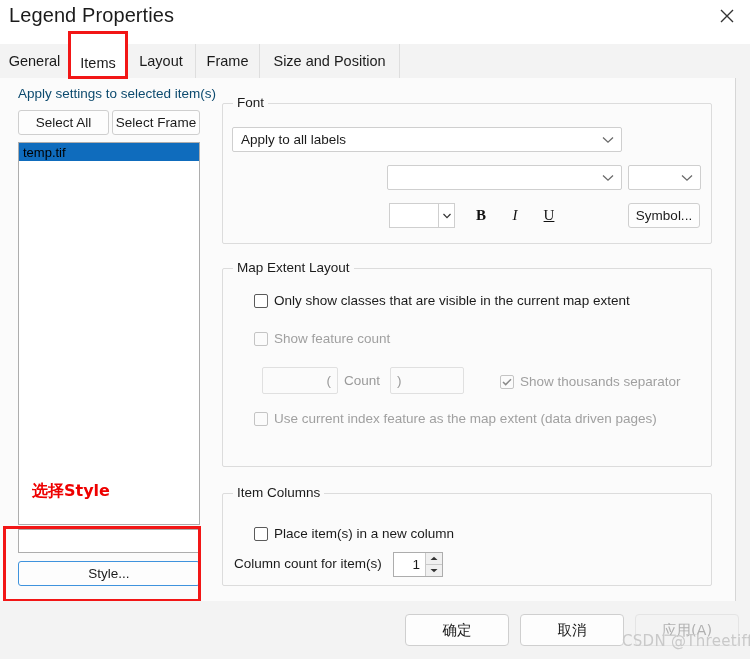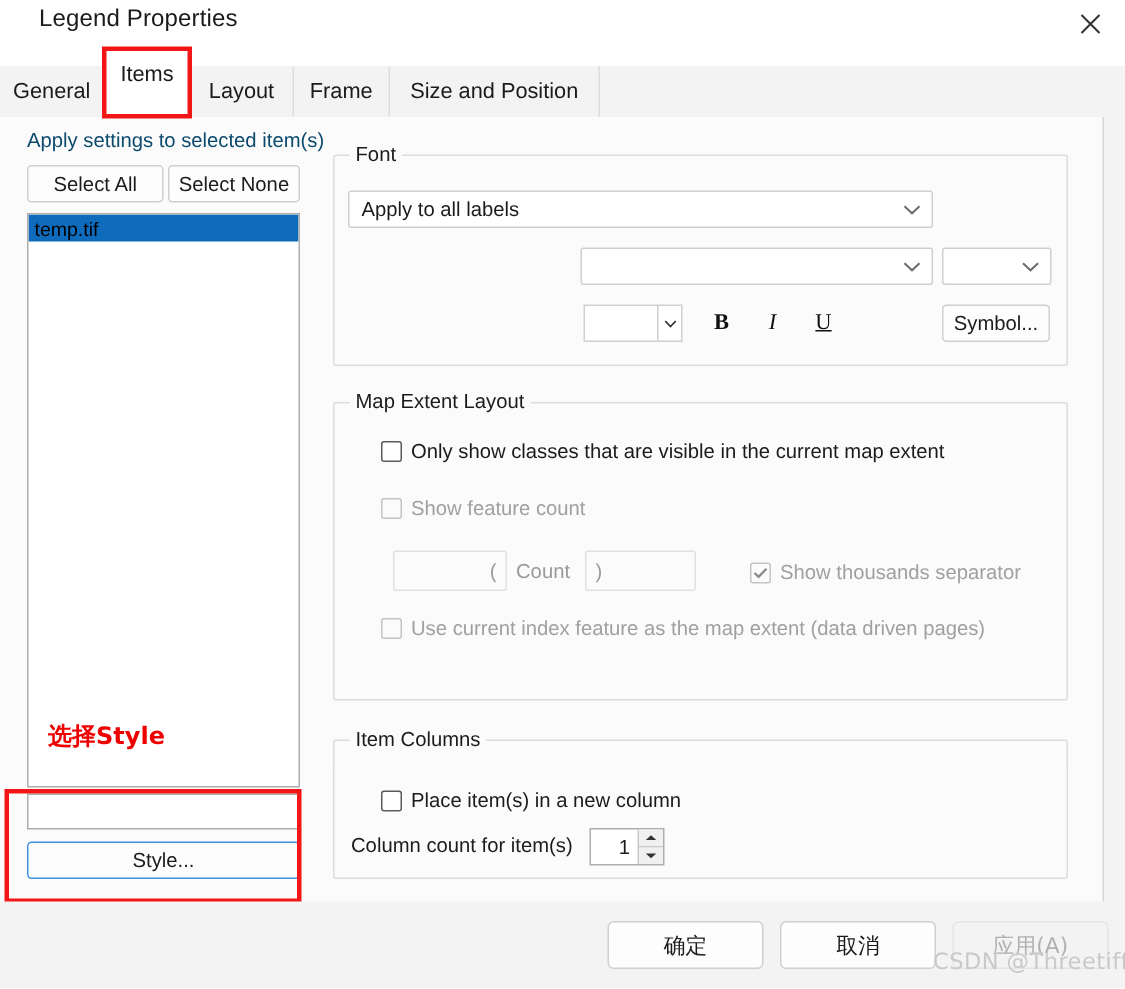--- a/index.html
+++ b/index.html
@@ -15,22 +15,22 @@
     width: 750px; height: 659px;
     background: #ffffff;
   }
 
   
   #titlebar {
     position: absolute; left: 0; top: 0; width: 750px; height: 31px;
     background: #ffffff;
   }
   #title-text {
-    position: absolute; left: 26px; top: 4px;
-    font-size: 16px; color: #1b1b1b; letter-spacing: .1px;
+    position: absolute; left: 9px; top: 4px;
+    font-size: 20px; color: #1b1b1b; letter-spacing: .1px;
   }
   #close-btn {
     position: absolute; right: 0; top: 0; width: 46px; height: 31px;
     display: flex; align-items: center; justify-content: center;
     cursor: pointer;
   }
   #close-btn svg { display: block; }
 
   
   #tabstrip {
@@ -43,21 +43,21 @@
     display: flex; align-items: center; justify-content: center;
     font-size: 14.5px; color: #1b1b1b;
     background: #f3f3f3;
     border-right: 1px solid #dedede;
     cursor: pointer; white-space: nowrap;
   }
   .tab.active {
     background: #ffffff;
     border-bottom: 1px solid #ffffff;
     top: -8px; height: 43px;
-    align-items: flex-end; padding-bottom: 20px;
+    align-items: flex-end; padding-bottom: 7px;
   }
   #tab-0 { left: 0px;   width: 70px; }
   #tab-1 { left: 70px;  width: 57px; }
   #tab-2 { left: 127px; width: 69px; text-align: right; }
   #tab-3 { left: 196px; width: 64px; }
   #tab-4 { left: 260px; width: 140px; }
   #tabstrip-filler {
     position: absolute; left: 400px; top: 0; right: 0; height: 34px;
     background: #f3f3f3;
   }
@@ -295,21 +295,21 @@
         <span>Size and Position</span>
       </div>
     <div id="tabstrip-filler"></div>
   </div>
 
   <div id="content"></div>
   <div id="content-right-gap"></div>
 
   <div id="apply-label">Apply settings to selected item(s)</div>
   <div class="btn" id="select-all-btn">Select All</div>
-  <div class="btn" id="select-none-btn">Select None</div>
+  <div class="btn" id="select-none-btn">Select Frame</div>
 
   <div id="item-list">
     <div class="list-item selected">temp.tif</div>
   </div>
 
   <div id="annotation-text">选择Style</div>
 
   <div id="style-input"></div>
   <div class="btn" id="style-btn">Style...</div>
 

